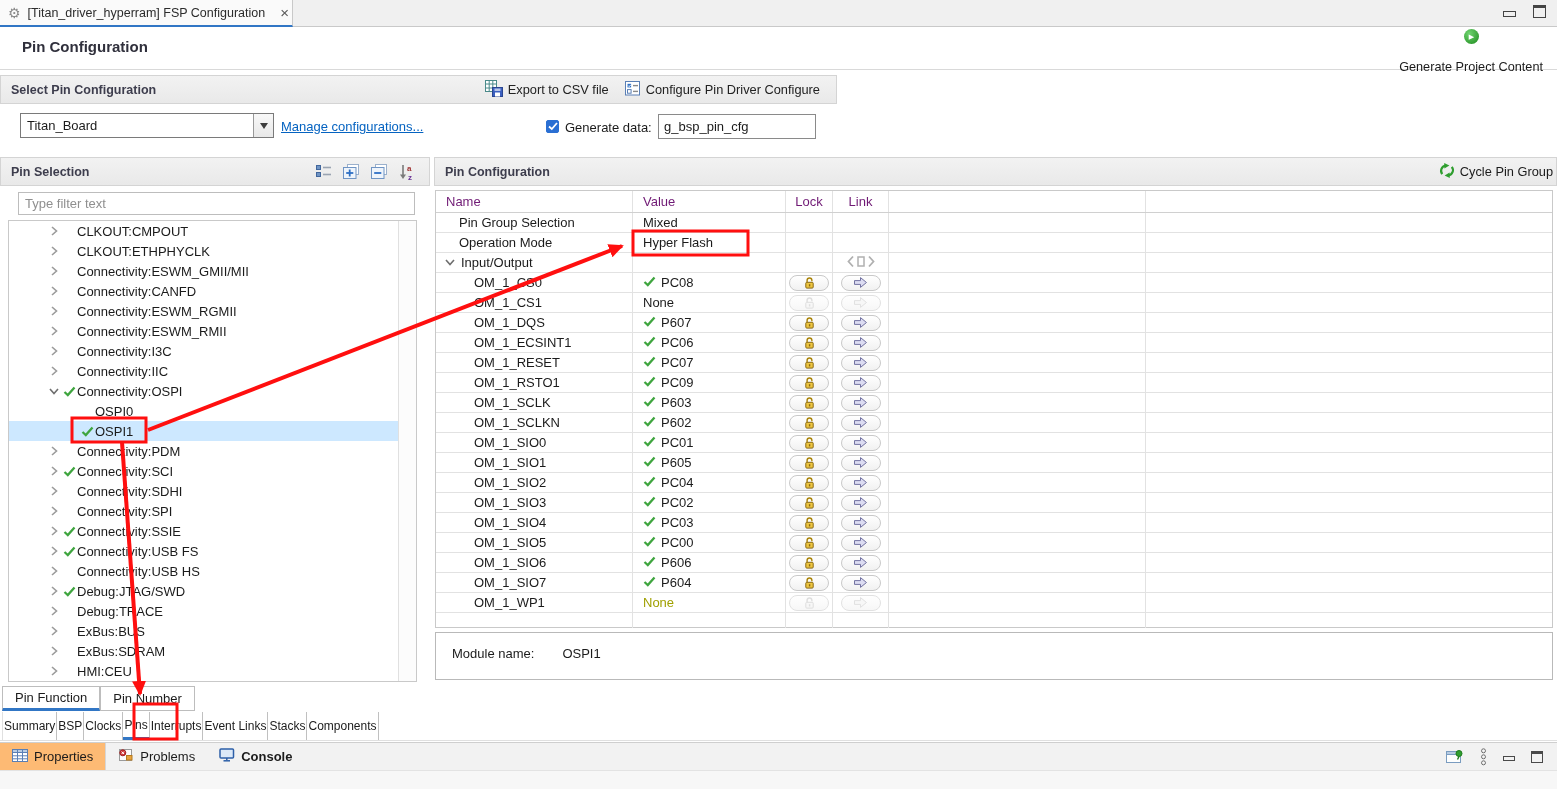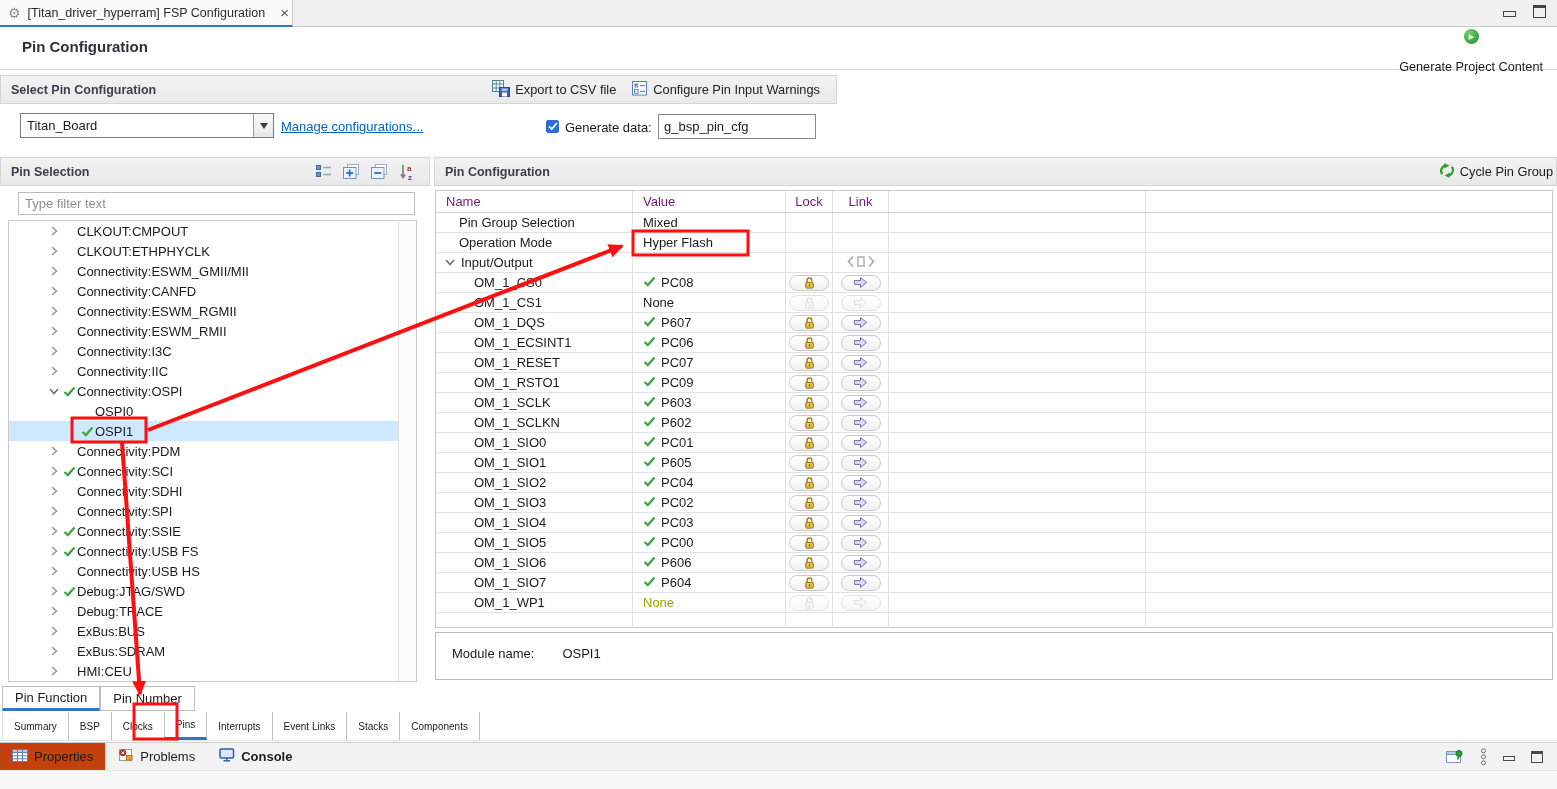--- a/index.html
+++ b/index.html
@@ -81,28 +81,28 @@
   .lockbtn, .linkbtn { width:40px; height:16px; border:1px solid #c9c9c9; border-radius:8px; background:linear-gradient(#ffffff,#f1f1f1); display:flex; align-items:center; justify-content:center; cursor:pointer; }
   .dis { opacity:.55; cursor:default; }
   .fillrow { display:flex; height:15px; }
   .fillrow .pcell { height:100%; }
 
   .modbox { position:absolute; left:435px; top:632px; width:1118px; height:48px; border:1px solid #b9b9b9; background:#fff; }
   .modbox .inner { padding:13px 0 0 16px; font-size:13px; display:flex; gap:28px; }
 
   
   .ed-tabs { position:absolute; left:0; top:712px; width:1557px; height:29px; display:flex; align-items:stretch; border-bottom:1px solid #e0e0e0; background:#fff; padding-left:2px; }
-  .edtab { padding:0 11px; display:flex; align-items:center; font-size:10px; border-right:1px solid #c0c0c0; cursor:pointer; }
+  .edtab { padding:0 1px; display:flex; align-items:center; font-size:12px; border-right:1px solid #c0c0c0; cursor:pointer; }
   .edtab:first-child { border-left:1px solid #e0e0e0; }
   .edtab.active { border-bottom:3px solid #3176c5; }
 
   
   .views-bar { position:absolute; left:0; top:742px; width:1557px; height:28px; background:#f2f2f2; border-top:1px solid #cfcfcf; display:flex; align-items:stretch; }
   .vtab { display:flex; align-items:center; gap:6px; padding:0 12px; font-size:13px; cursor:pointer; }
-  .vtab.first { background:#c2410c; border-right:1px solid #d6d6d6; }
+  .vtab.first { background:#fdba74; border-right:1px solid #d6d6d6; }
   .vtab.active { font-weight:bold; }
   .vb-icons { margin-left:auto; display:flex; align-items:center; gap:16px; padding-right:14px; }
   .vb-icons > span { display:flex; cursor:pointer; }
   .ic-min2 { width:12px; height:5px; border:1.5px solid #4a4a4a; }
   .ic-max2 { width:12px; height:12px; border:1.5px solid #4a4a4a; border-top:3px solid #4a4a4a; }
   .bottom-strip { position:absolute; left:0; top:770px; width:1557px; height:19px; background:#f7f7f7; border-top:1px solid #e3e3e3; }
 
   
   .overlay { position:absolute; left:0; top:0; width:1557px; height:789px; pointer-events:none; z-index:60; }
 </style>
@@ -151,21 +151,21 @@
     </span>
     <span class="hbtn">
       <span id="ic-warn"><svg width="16" height="15" viewBox="0 0 16 15">
             <rect x="0.5" y="0.5" width="14" height="13.5" fill="#fff" stroke="#5a7fb5"></rect>
             <rect x="2.5" y="2.8" width="3.6" height="3.6" fill="#2d6fc4"></rect>
             <path d="M3.2,4.6 l1,1 l1.6,-1.8" fill="none" stroke="#fff" stroke-width="1"></path>
             <line x1="8" y1="4.6" x2="13" y2="4.6" stroke="#8a8a8a" stroke-width="1.4"></line>
             <rect x="2.5" y="8.6" width="3.6" height="3.6" fill="#fff" stroke="#5a7fb5"></rect>
             <line x1="8" y1="10.4" x2="13" y2="10.4" stroke="#8a8a8a" stroke-width="1.4"></line>
           </svg></span>
-      <span>Configure Pin Input Warnings</span>
+      <span>Configure Pin Driver Configure</span>
     </span>
   </div>
 
   <div class="combo">
     <span class="val">Titan_Board</span>
     <span class="dd">
         <span class="tri"></span>
       </span>
   </div>
   <a class="mlink">Manage configurations...</a>

